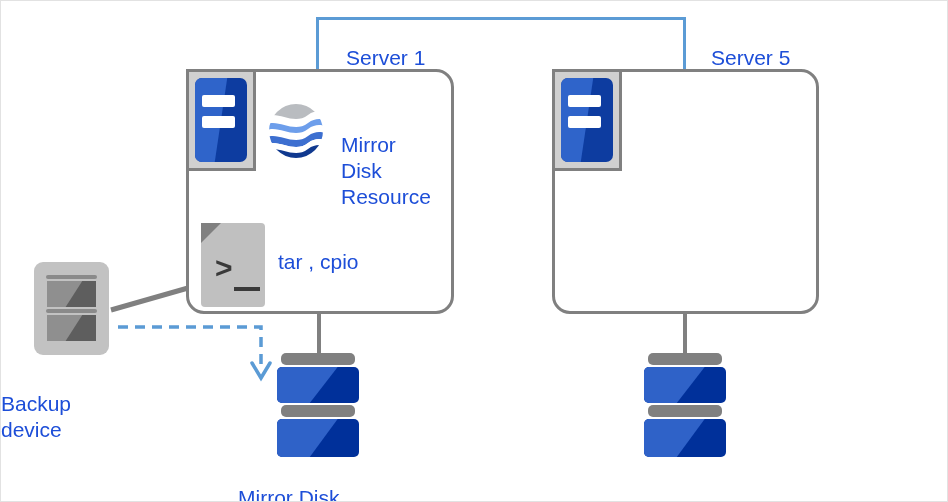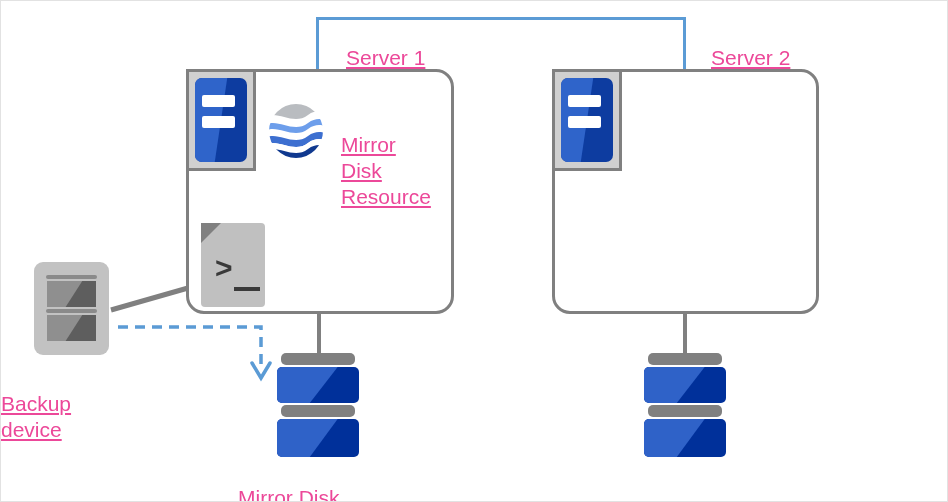--- a/index.html
+++ b/index.html
@@ -148,25 +148,24 @@
     left: 0; top: 0; bottom: 0; width: 100%;
     background: #2f62c8;
     clip-path: polygon(0 0, 74% 0, 40% 100%, 0 100%);
   }
 
   
   .conn-v { background: #808080; width: 4px; }
 
   
   .label {
-    color: #ec4899;
+    color: #1d4ed8;
     font-size: 21px;
     line-height: 26px;
     white-space: pre-line;
-    text-decoration: underline;
   }
   .label-center { text-align: left; }
 </style>
 </head>
 <body>
 
 <div id="canvas">
 
   <div class="abs net-line-h" style="left:315px; top:16px; width:370px;"></div>
   <div class="abs net-line-v" style="left:315px; top:16px; height:52px;"></div>
@@ -206,22 +205,23 @@
   <div class="abs label" style="left:340px; top:100px; width:120px;margin-top:31px;">Mirror
 Disk
 Resource</div>
 
   <div class="abs script-icon" style="left:200px; top:222px; width:64px; height:84px;">
     <div class="script-fold"></div>
     <div class="script-prompt">&gt;</div>
     <div class="script-underscore"></div>
   </div>
 
-
-  <div class="abs label" style="left:710px; top:44px;">Server 2</div>
+  <div class="abs label" style="left:277px; top:248px;">tar , cpio</div>
+
+  <div class="abs label" style="left:710px; top:44px;">Server 5</div>
 
   <div class="abs server-box" style="left:551px; top:68px; width:267px; height:245px;"></div>
 
   <div class="abs server-icon" style="left:551px; top:68px; width:70px; height:102px;">
     <div class="server-icon-inner">
       <div class="srv-bar b1"></div>
       <div class="srv-bar b2"></div>
     </div>
   </div>
 

